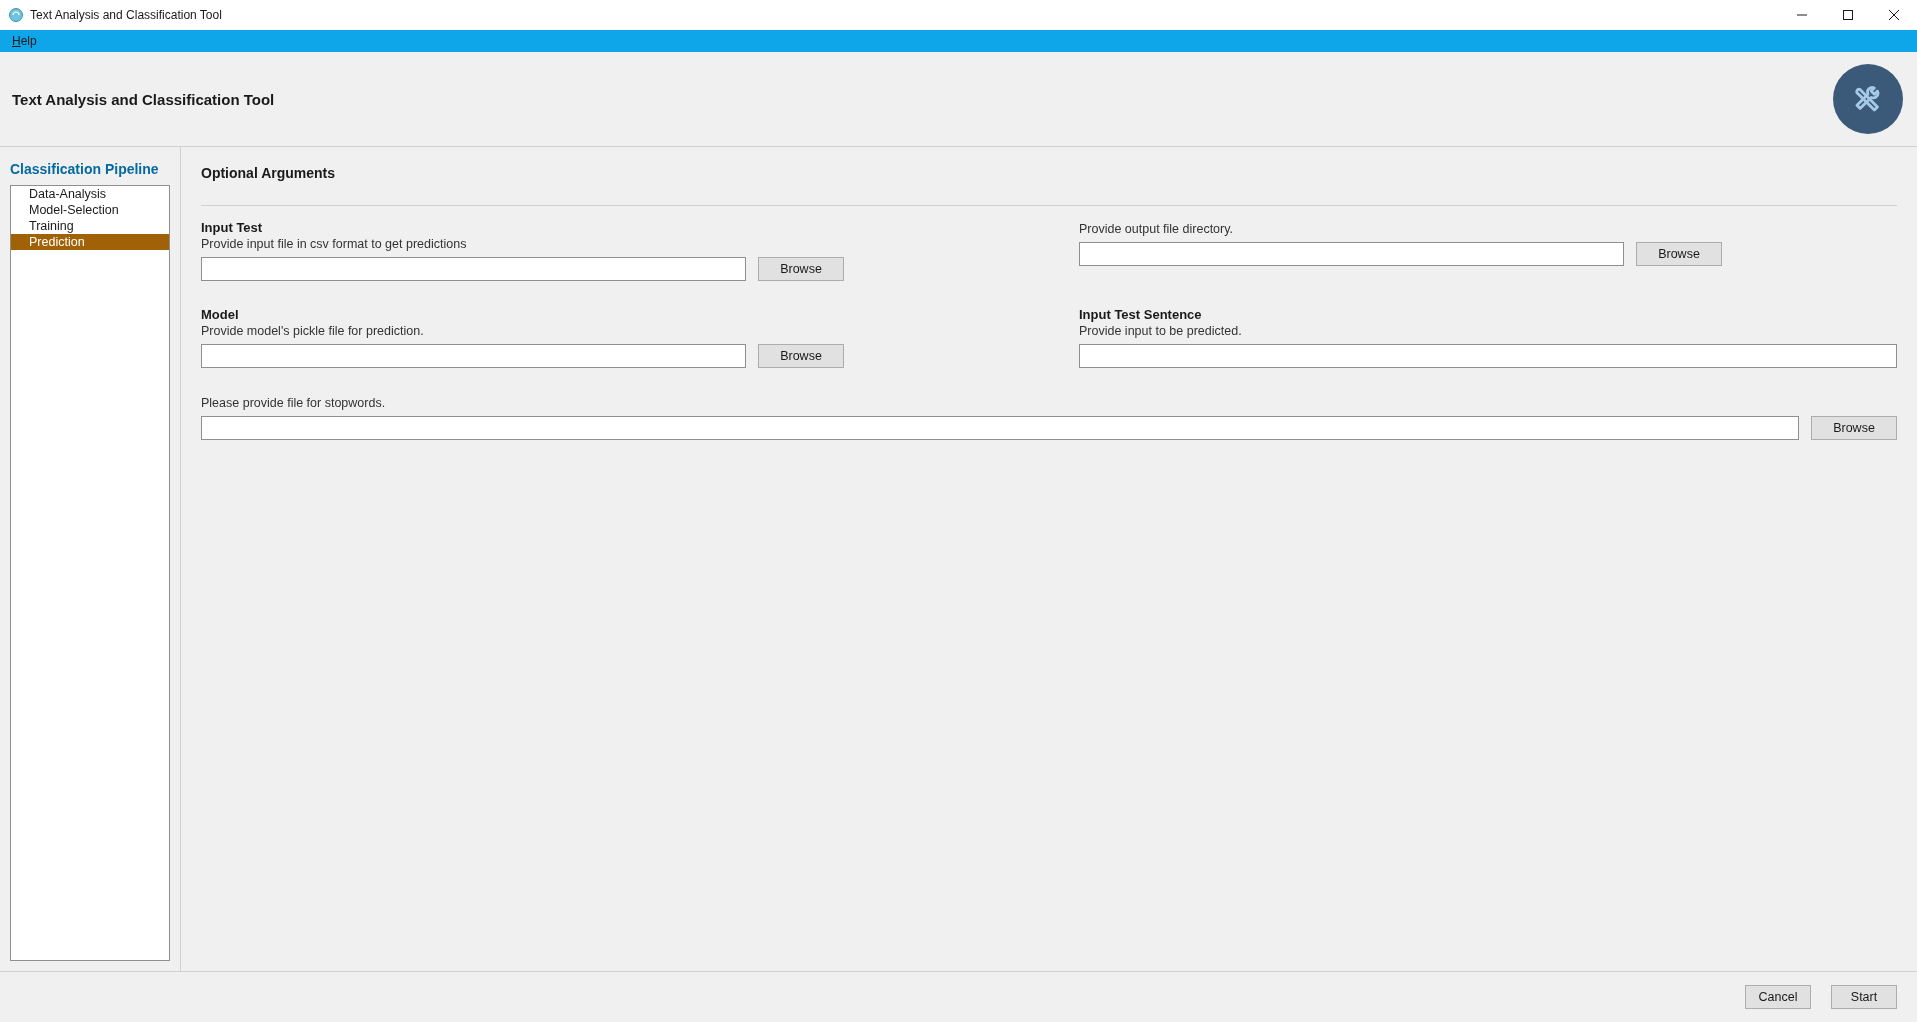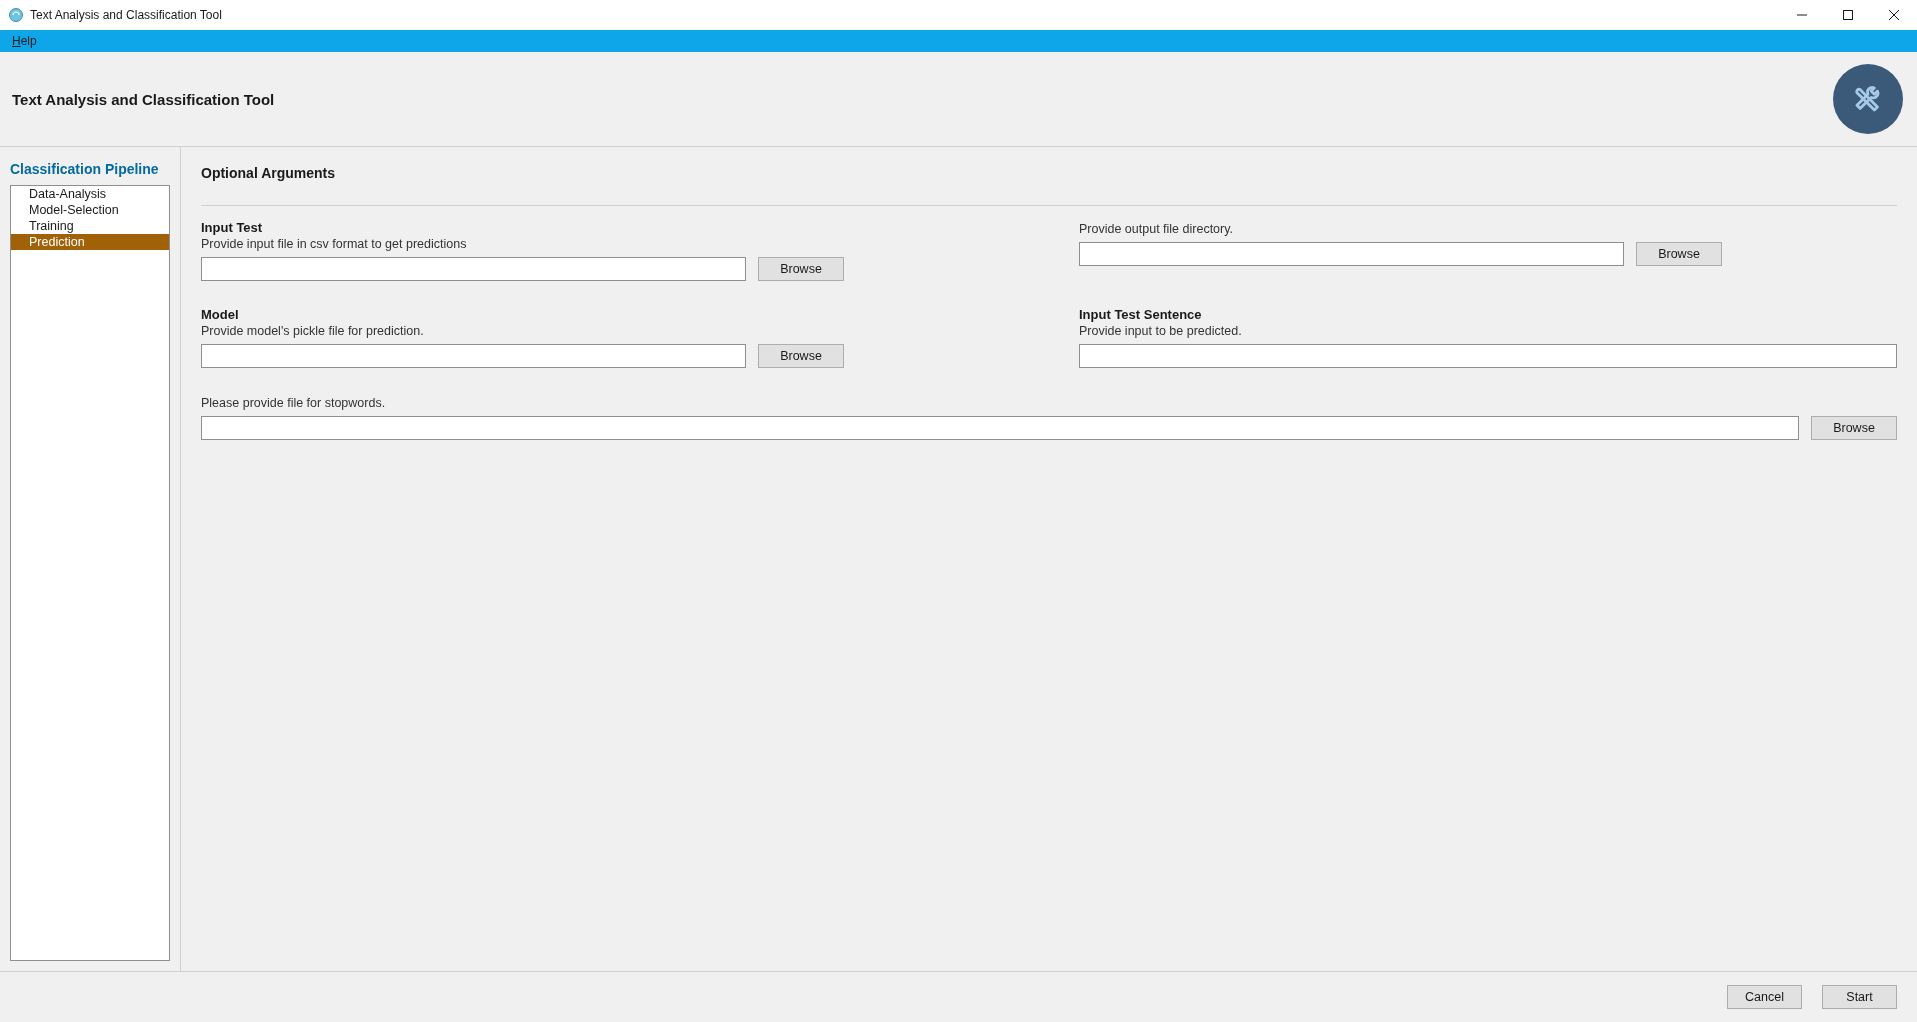--- a/index.html
+++ b/index.html
@@ -155,21 +155,21 @@
     .footer {
       background: #f0f0f0;
       height: 50px;
       display: flex;
       align-items: center;
       justify-content: flex-end;
       padding-right: 20px;
       gap: 20px;
     }
     .footer-btn {
-      width: 75px;
+      width: 66px;
       height: 24px;
       background: #e1e1e1;
       border: 1px solid #adadad;
       font-family: inherit;
       font-size: 12.5px;
       color: #1a1a1a;
     }
   </style>
 </head>
 <body>

